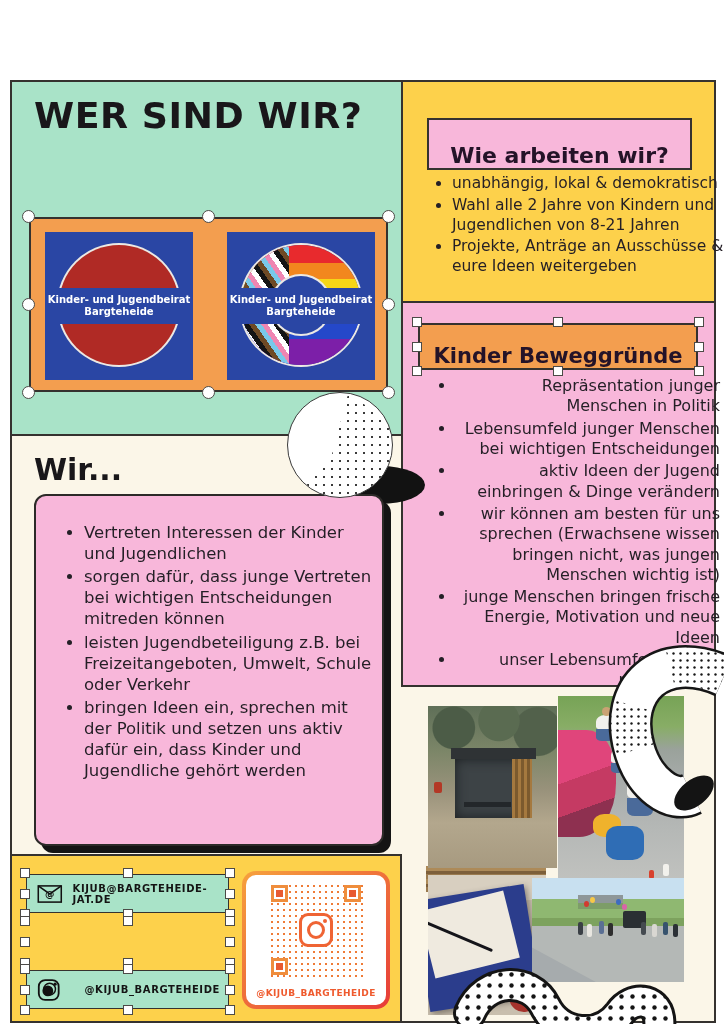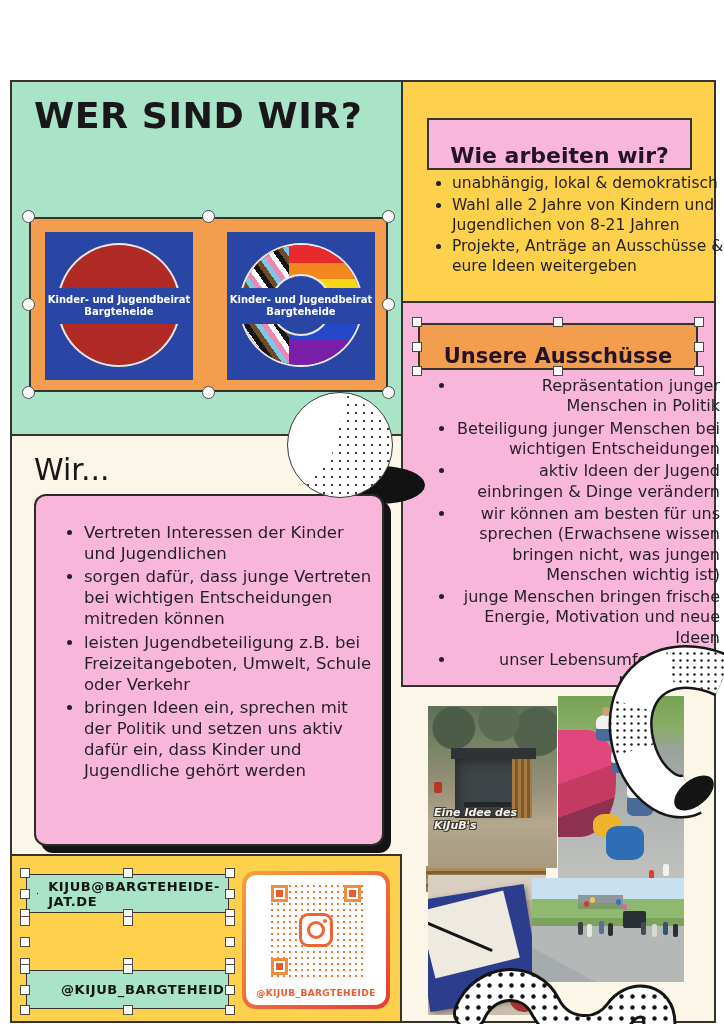--- a/index.html
+++ b/index.html
@@ -10,21 +10,21 @@
 
   
   #frame{left:10px;top:40px;width:706px;height:943px;background:#fbf6e8;}
   #green-box{left:10px;top:40px;width:393px;height:356px;background:#a9e3c8;}
   #yellow-right{left:401px;top:40px;width:315px;height:223px;background:#fdd14b;}
   #pink-right{left:401px;top:261px;width:315px;height:386px;background:#f8b7da;}
   #yellow-bottom{left:10px;top:814px;width:392px;height:169px;background:#fdd14b;}
 
   
   #who-title{left:34px;top:56px;font-size:35px;font-weight:800;letter-spacing:.5px;color:#19171a;transform:scaleX(1.04);transform-origin:left;}
-  #wir-title{left:34px;top:412px;font-size:30px;font-weight:400;color:#19171a;}
+  #wir-title{left:34px;top:412px;font-size:30px;font-weight:700;color:#19171a;}
   .hdr-box{display:flex;align-items:flex-end;justify-content:center;font-weight:800;color:#241328;}
   #how-hdr{left:427px;top:78px;width:265px;height:52px;background:#f8b7da;font-size:22px;}
   #motives-hdr{left:418px;top:283px;width:280px;height:47px;background:#f39e4f;font-size:21px;}
 
   
   ul.blt{margin:0;padding:0 0 0 20px;}
   ul.blt li{margin:0 0 2px 0;}
   #how-list{left:432px;top:134px;width:272px;font-size:15.5px;line-height:1.28;}
   #motives-list{left:436px;top:336px;width:264px;font-size:16px;line-height:1.27;text-align:right;}
   #wir-box{left:34px;top:454px;width:350px;height:352px;background:#f8b7da;border:2px solid #2c2a28;border-radius:12px;box-shadow:7px 7px 0 #141414;box-sizing:border-box;}
@@ -57,21 +57,21 @@
   
   #ball-shadow{left:335px;top:426px;width:90px;height:38px;background:#121212;border-radius:50%;}
   #ball{left:287px;top:352px;width:104px;height:104px;background:#fff;border:1.5px solid #3a3a3a;border-radius:50%;overflow:hidden;}
   #ball .dots{position:absolute;inset:0;background-image:radial-gradient(#3a3a3a 1px,transparent 1.4px);background-size:8px 8px;clip-path:polygon(58% 0,100% 30%,100% 100%,8% 100%,42% 60%);}
 
   
   .cbar{background:#a9e3c8;border:1.5px solid #35322f;box-sizing:border-box;display:flex;align-items:center;gap:10px;padding:0 8px 0 10px;}
   #cbar-1{left:26px;top:834px;width:203px;height:39px;}
   #cbar-2{left:26px;top:882px;width:203px;height:40px;}
   #cbar-3{left:26px;top:930px;width:203px;height:39px;}
-  .cbar .txt{font-size:13px;font-weight:800;letter-spacing:.6px;color:#141414;}
+  .cbar .txt{font-size:10px;font-weight:800;letter-spacing:.6px;color:#141414;}
 
   
   #qr-card{left:242px;top:831px;width:148px;height:138px;background:linear-gradient(140deg,#f6a13d,#e73b38);border-radius:14px;padding:4px;box-sizing:border-box;}
   #qr-inner{position:relative;width:100%;height:100%;background:#fff;border-radius:10px;}
   #qr-code{position:absolute;left:50%;top:8px;transform:translateX(-50%);width:94px;height:94px;background-color:#fff;background-image:radial-gradient(#ef7b36 1.3px,transparent 1.5px);background-size:6px 6px;}
   .qr-f{position:absolute;width:17px;height:17px;border:3.5px solid #ef8d3c;box-sizing:border-box;background:#fff;}
   .qr-f::after{content:"";position:absolute;inset:2px;background:#e85a30;}
   #qr-logo{position:absolute;left:50%;top:50%;transform:translate(-50%,-50%);width:34px;height:34px;background:#fff;border:3px solid #ef6434;border-radius:9px;box-sizing:border-box;}
   #qr-logo .lens{position:absolute;inset:5px;border:3px solid #ef6434;border-radius:50%;box-sizing:border-box;}
   #qr-logo .dot{position:absolute;right:3px;top:3px;width:4px;height:4px;border-radius:50%;background:#ef6434;}
@@ -162,35 +162,35 @@
   <div class="abs bordered hdr-box z2" id="how-hdr">
     <span>Wie arbeiten wir?</span>
   </div>
   <ul class="abs blt z2" id="how-list">
     <li>unabhängig, lokal &amp; demokratisch</li>
     <li>Wahl alle 2 Jahre von Kindern und Jugendlichen von 8-21 Jahren</li>
     <li>Projekte, Anträge an Ausschüsse &amp; eure Ideen weitergeben</li>
   </ul>
 
   <div class="abs bordered hdr-box z2" id="motives-hdr">
-    <span>Unsere Ausschüsse</span>
+    <span>Kinder Beweggründe</span>
   </div>
   <div class="handles z5" style="left:418px;top:283px;width:280px;height:47px;">
     <div class="hd sq h-tl"></div>
     <div class="hd sq h-tm"></div>
     <div class="hd sq h-tr"></div>
     <div class="hd sq h-ml"></div>
     <div class="hd sq h-mr"></div>
     <div class="hd sq h-bl"></div>
     <div class="hd sq h-bm"></div>
     <div class="hd sq h-br"></div>
   </div>
   <ul class="abs blt z2" id="motives-list">
     <li>Repräsentation junger Menschen in Politik</li>
-    <li>Beteiligung junger Menschen bei wichtigen Entscheidungen</li>
+    <li>Lebensumfeld junger Menschen bei wichtigen Entscheidungen</li>
     <li>aktiv Ideen der Jugend einbringen &amp; Dinge verändern</li>
     <li>wir können am besten für uns sprechen (Erwachsene wissen bringen nicht, was jungen Menschen wichtig ist)</li>
     <li>junge Menschen bringen frische Energie, Motivation und neue Ideen</li>
     <li>unser Lebensumfeld positiv mitgestalten</li>
   </ul>
 
   <div class="abs z2" id="ball-shadow"></div>
   <div class="abs z3" id="ball">
     <div class="dots"></div>
   </div>
@@ -271,21 +271,20 @@
   <div class="abs z1" id="wood-strip"></div>
 
   <div class="abs photo z2" id="photo-shelter">
     <div class="trees"></div>
     <div class="sh-roof"></div>
     <div class="sh-body">
       <div class="sh-slats"></div>
       <div class="sh-bench"></div>
     </div>
     <div class="sh-bin"></div>
-    <div class="ph-caption">Eine Idee des KiJuB's</div>
   </div>
 
   <div class="abs photo z2" id="photo-painting">
     <div class="mural"></div>
     <div class="paint-y"></div>
     <div class="paint-b"></div>
     <div class="person" style="left:30%;top:10%;width:20px;height:26px;">
       <div class="head"></div>
         <div class="shirt"></div>
         <div class="jeans"></div>

